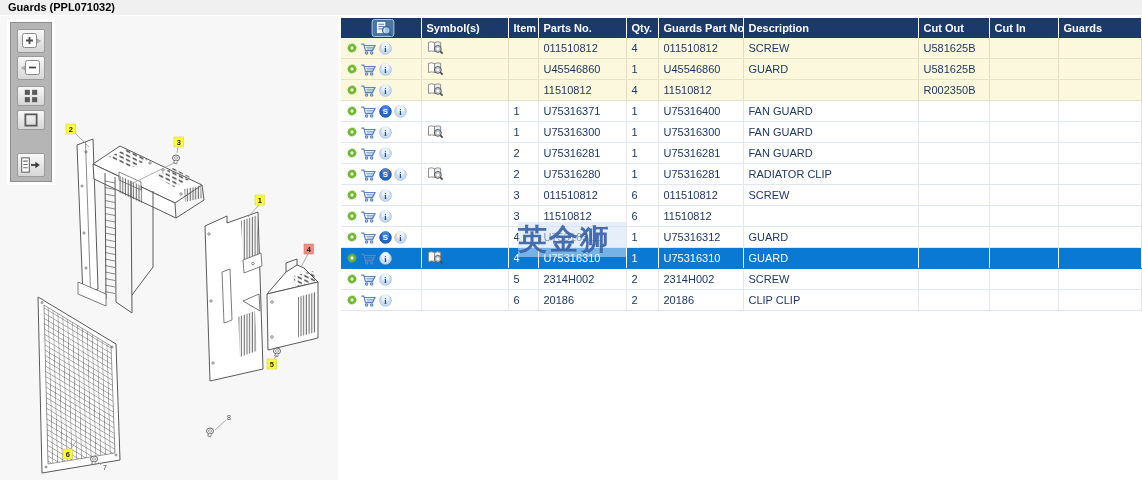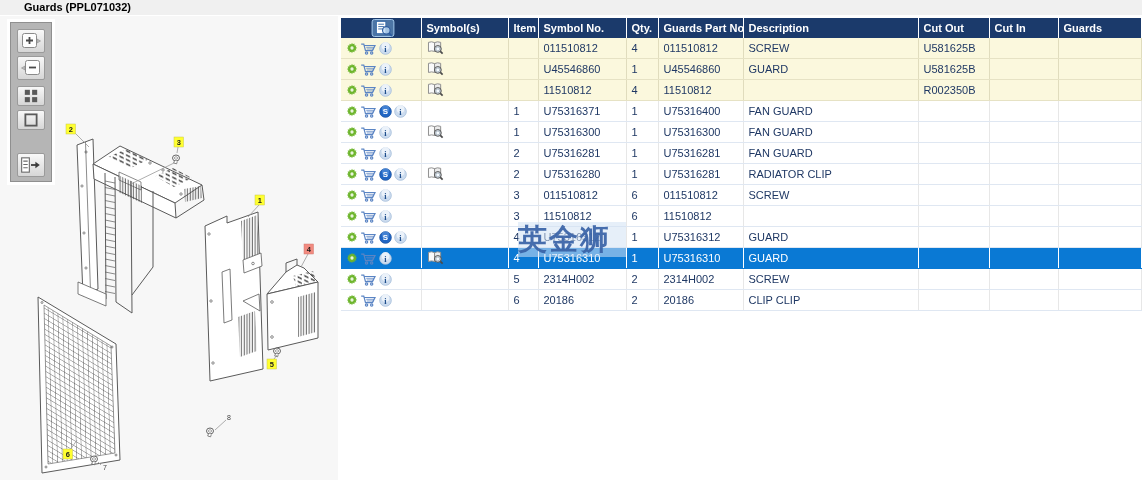--- a/index.html
+++ b/index.html
@@ -1,20 +1,20 @@
 <!DOCTYPE html>
 <html><head>
 <meta charset="utf-8">
 <style>
   html,body{margin:0;padding:0;}
   body{position:relative;width:1142px;height:480px;background:#fff;overflow:hidden;
        font-family:"Liberation Sans",sans-serif;-webkit-font-smoothing:antialiased;}
   
   .topbar{position:absolute;left:0;top:0;width:1142px;height:15px;background:#f0f0f0;border-bottom:1px solid #fff;}
-  .topbar .title{font-size:11px;font-weight:bold;color:#000;line-height:15px;padding-left:24px;}
+  .topbar .title{font-size:11px;font-weight:bold;color:#000;line-height:15px;padding-left:8px;}
   
   .diagram-pane{position:absolute;left:0;top:16px;width:338px;height:464px;background:#f7f7f7;}
   .diagram-svg{position:absolute;left:0;top:0;width:338px;height:464px;}
   
   .zoom-toolbar{position:absolute;left:10px;top:6px;width:40px;height:158px;background:#b5b5b5;
                 border:1px solid #8f8f8f;box-shadow:0 0 0 3px #ffffff;z-index:5;}
   .zoom-toolbar button{position:absolute;left:6px;width:28px;height:24px;padding:0;margin:0;
       background:linear-gradient(#f8f8f8,#d6d6d6);border:1px solid #9a9a9a;border-radius:2px;cursor:pointer;}
   .zoom-toolbar button svg{width:22px;height:18px;display:block;margin:auto;}
   .tb1{top:6px;} .tb2{top:33px;} .tb3{top:63px;height:20px !important;} .tb4{top:87px;height:20px !important;} .tb5{top:130px;}
@@ -271,21 +271,21 @@
       <tr>
         <th class="c0">
             <span class="hdr-btn">
               <svg class="svg-hdr">
                 <use href="#ic-hdr"></use>
               </svg>
             </span>
           </th>
         <th>Symbol(s)</th>
         <th>Item</th>
-        <th>Symbol No.</th>
+        <th>Parts No.</th>
         <th>Qty.</th>
         <th>Guards Part No.</th>
         <th>Description</th>
         <th>Cut Out</th>
         <th>Cut In</th>
         <th>Guards</th>
       </tr>
     </thead>
     <tbody>
       <tr class="cream">

